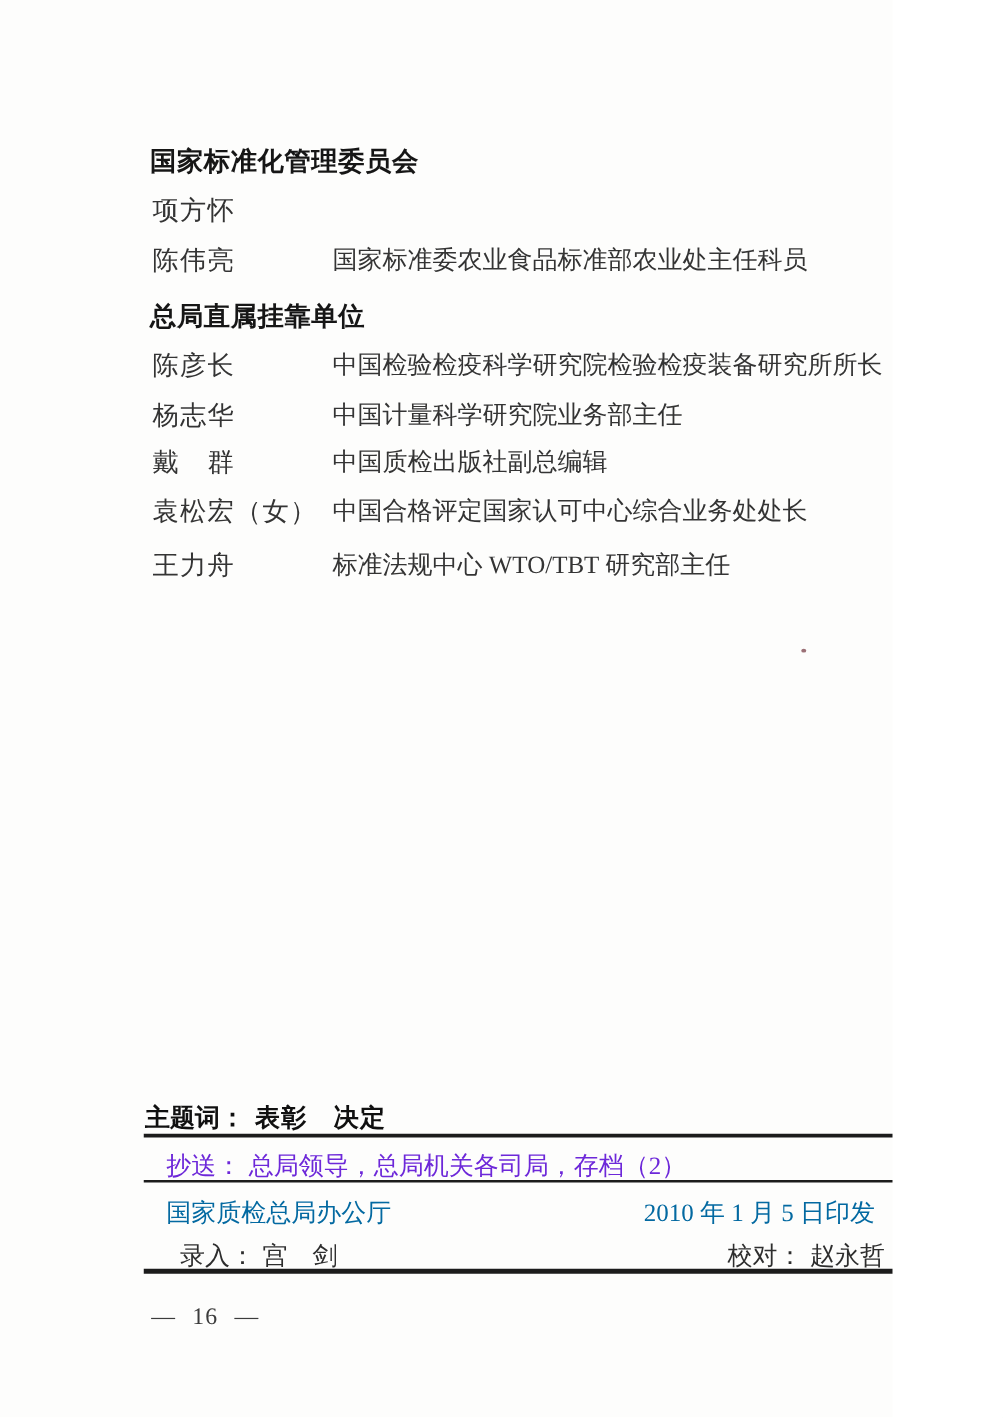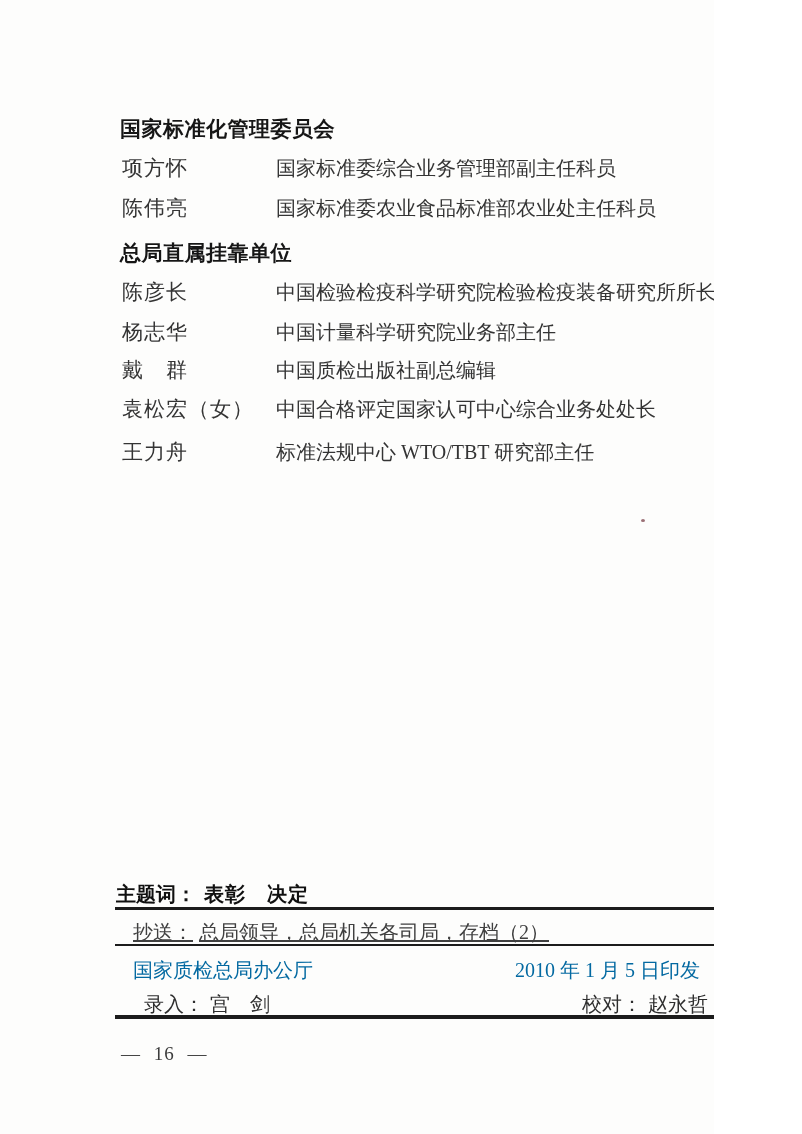--- a/index.html
+++ b/index.html
@@ -23,21 +23,20 @@
     color: #161616;
     letter-spacing: 0.5px;
     white-space: nowrap;
   }
   .roster-row {
     position: absolute;
     left: 122px;
     display: flex;
     align-items: flex-end;
     white-space: nowrap;
-    gap: 10px;
   }
   .roster-row .name {
     display: inline-block;
     width: 144px;
     font-size: 21px;
     line-height: 24px;
     letter-spacing: 1px;
     color: #343434;
   }
   .roster-row .title {
@@ -64,23 +63,22 @@
     font-size: 20px;
     color: #101010;
     white-space: nowrap;
   }
   .ft-subject .terms { margin-left: 8px; letter-spacing: 1px; }
   .ft-cc {
     position: absolute;
     left: 133px;
     top: 919px;
     font-size: 20px;
-    color: #404040;
+    color: #6d28d9;
     white-space: nowrap;
-    text-decoration: underline;
   }
   .ft-cc .cc-text { margin-left: 6px; }
   .ft-issuer {
     position: absolute;
     left: 133px;
     top: 957px;
     width: 567px;
     display: flex;
     justify-content: space-between;
     font-size: 20px;
@@ -121,21 +119,20 @@
 </style>
 </head>
 <body>
 
 <div class="page">
 
   <div class="sec-heading" style="top:116px">国家标准化管理委员会</div>
 
   <div class="roster-row" style="top:156px">
     <span class="name">项方怀</span>
-    <span class="title">国家标准委综合业务管理部副主任科员</span>
   </div>
 
   <div class="roster-row" style="top:196px">
     <span class="name">陈伟亮</span>
     <span class="title">国家标准委农业食品标准部农业处主任科员</span>
   </div>
 
   <div class="sec-heading" style="top:240px">总局直属挂靠单位</div>
 
   <div class="roster-row" style="top:280px">

